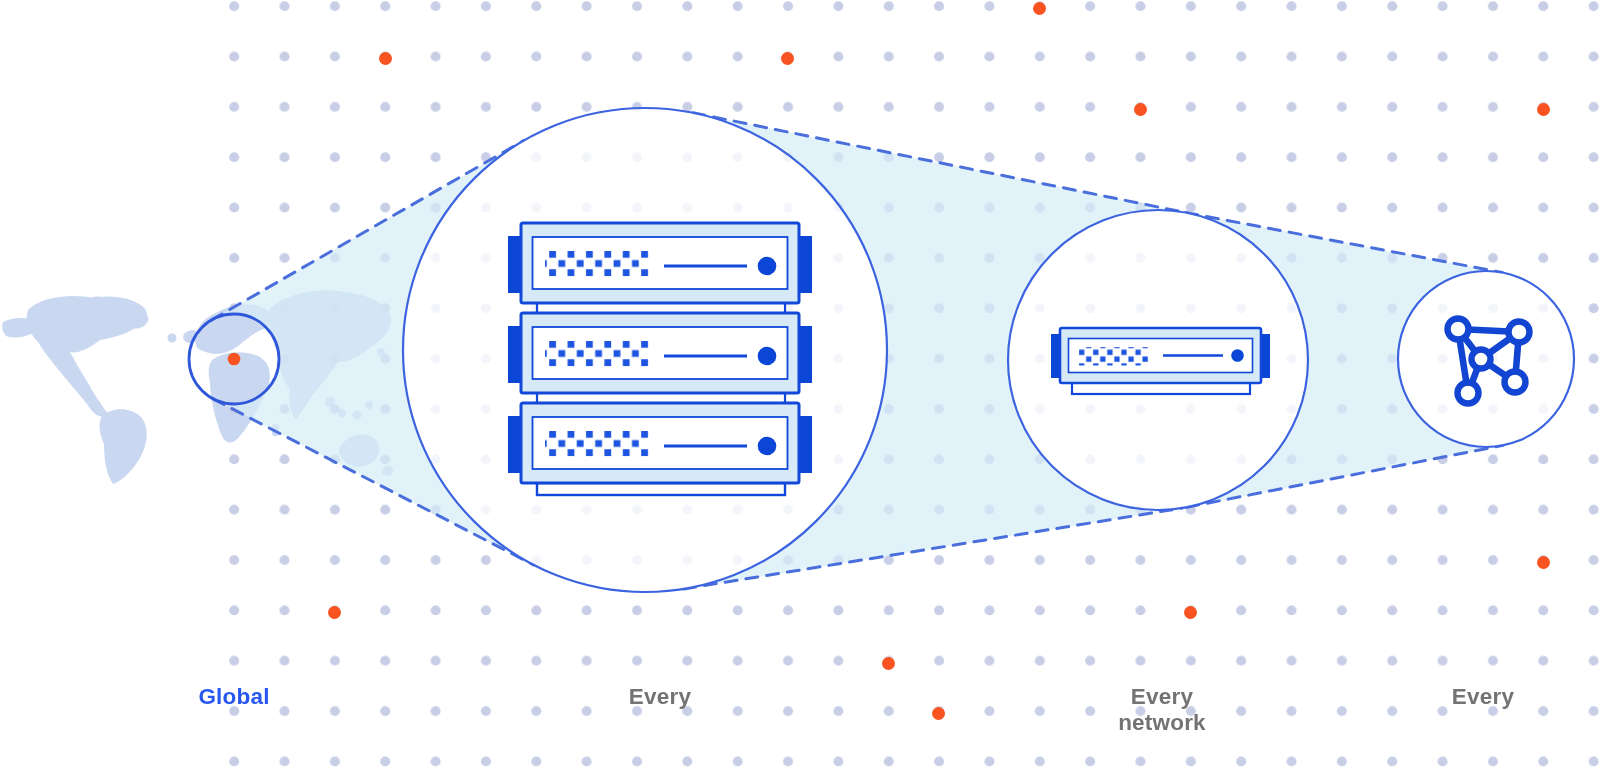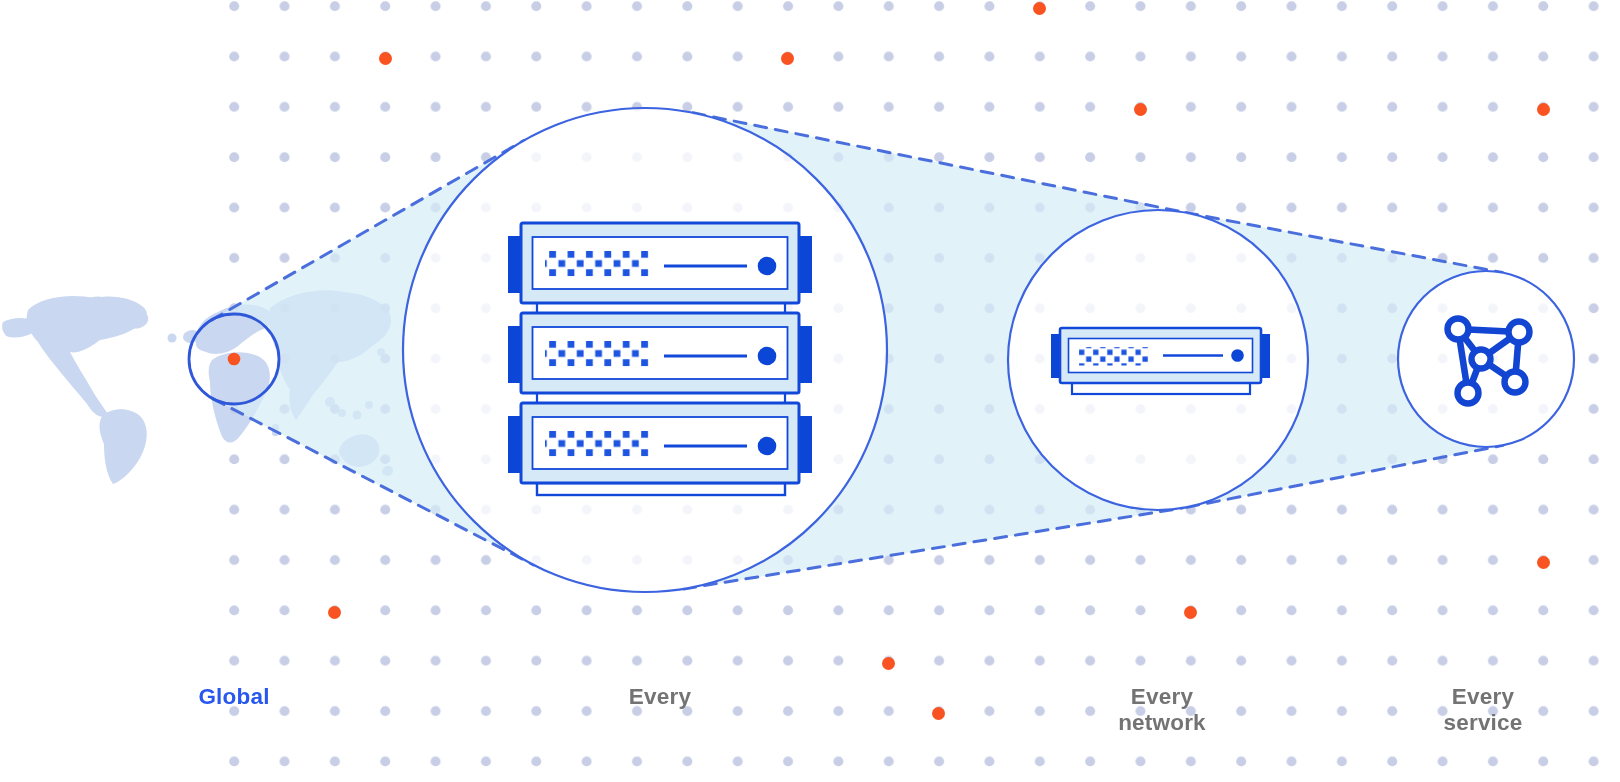--- a/index.html
+++ b/index.html
@@ -161,16 +161,15 @@
   </div>
   <div class="caption" style="left:530px;top:684px">
     <div>Every</div>
   </div>
   <div class="caption" style="left:1032px;top:684px">
     <div>Every</div>
     <div>network</div>
   </div>
   <div class="caption" style="left:1353px;top:684px">
     <div>Every</div>
-    <div>service</div>
   </div>
 
 </div>
 
 </body></html>

